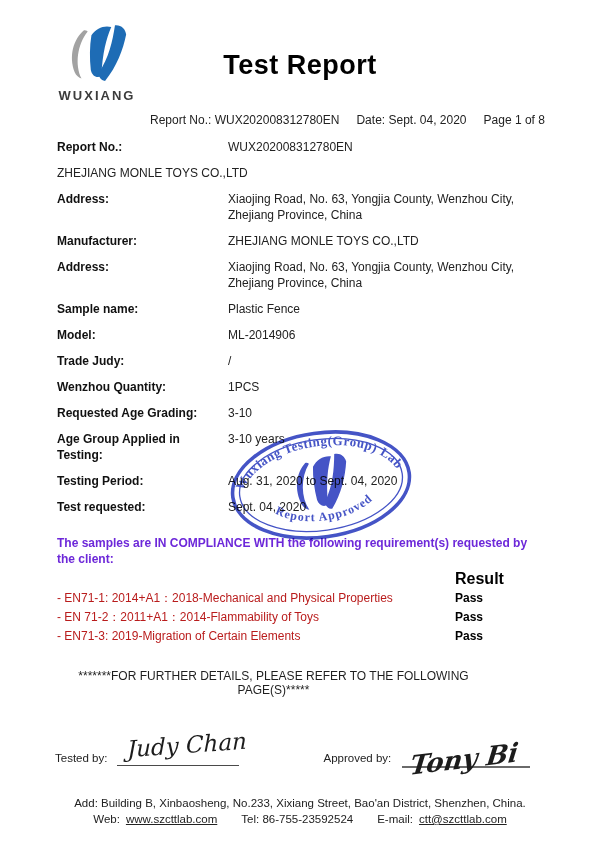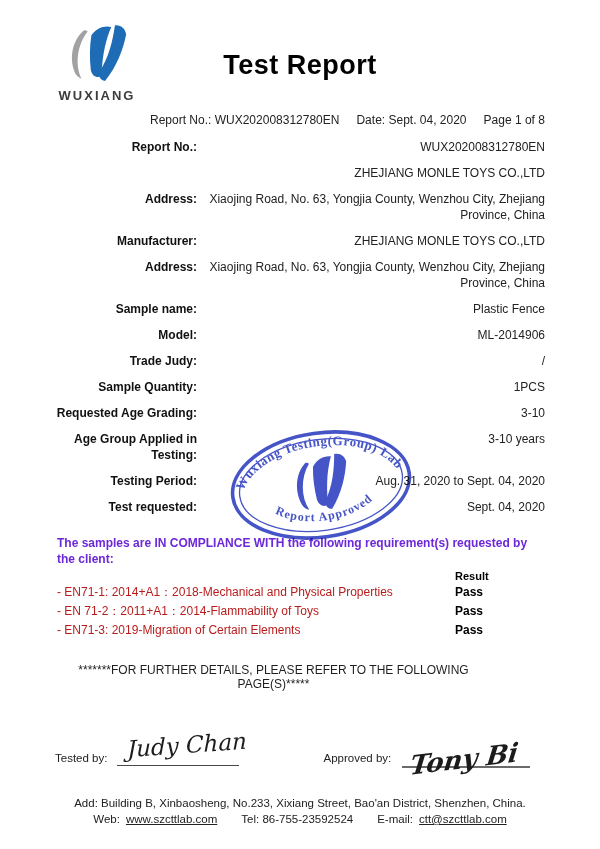--- a/index.html
+++ b/index.html
@@ -24,37 +24,37 @@
   .doc-title {
     text-align: center; font-size: 27px; font-weight: bold; color: #000;
     padding-top: 28px; letter-spacing: 0.5px;
   }
   .meta-line {
     display: flex; align-items: baseline;
     margin: 13px 0 0 150px; font-size: 12px; color: #222;
     gap: 17px; white-space: nowrap;
   }
   
-  .fields { padding: 12px 55px 0 26px; text-align: right; }
+  .fields { padding: 12px 55px 0 57px; }
   .field-row { display: flex; margin-bottom: 10px; line-height: 16px; }
   .field-label { width: 171px; flex: 0 0 171px; font-weight: bold; font-size: 12px; color: #111; }
   .field-value { flex: 1; font-size: 12px; color: #222; }
   
   .stamp {
     position: absolute; left: 228px; top: 429px; width: 186px; height: 112px;
     transform: rotate(-8deg);
     opacity: 0.88; mix-blend-mode: multiply; pointer-events: none;
   }
   .stamp text { font-family: "Liberation Serif", serif; font-weight: bold; }
   
   .compliance { padding: 10px 55px 0 57px; }
   .compliance-statement { font-weight: bold; font-size: 12px; line-height: 16px; color: #6d28d9; }
   .result-header-row { display: flex; margin-top: 3px; }
   .result-col-spacer { flex: 0 0 398px; }
-  .result-header { font-weight: bold; font-size: 11px; color: #000; }
+  .result-header { font-weight: bold; font-size: 16px; color: #000; }
   .req-row { display: flex; margin-top: 2px; line-height: 17px; }
   .req-name { flex: 0 0 398px; font-weight: normal; font-size: 12px; color: #b91c1c; }
   .req-result { font-weight: bold; font-size: 12px; color: #000; }
   
   .further-note {
     margin-top: 24px; text-align: center; font-size: 12px; color: #1f1f1f;
     padding-right: 55px;
   }
   
   .signatures {
@@ -143,21 +143,21 @@
     </div>
     <div class="field-row">
       <div class="field-label">Model:</div>
       <div class="field-value">ML-2014906</div>
     </div>
     <div class="field-row">
       <div class="field-label">Trade Judy:</div>
       <div class="field-value">/</div>
     </div>
     <div class="field-row">
-      <div class="field-label">Sample Quantity:</div>
+      <div class="field-label">Wenzhou Quantity:</div>
       <div class="field-value">1PCS</div>
     </div>
     <div class="field-row">
       <div class="field-label">Requested Age Grading:</div>
       <div class="field-value">3-10</div>
     </div>
     <div class="field-row">
       <div class="field-label">Age Group Applied in Testing:</div>
       <div class="field-value">3-10 years</div>
     </div>

